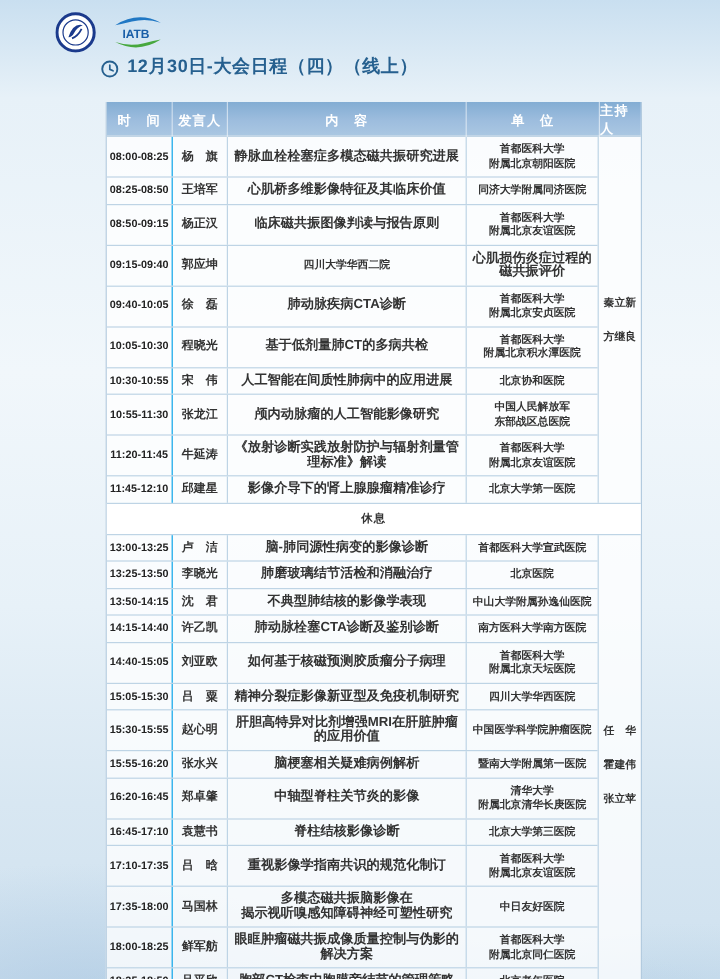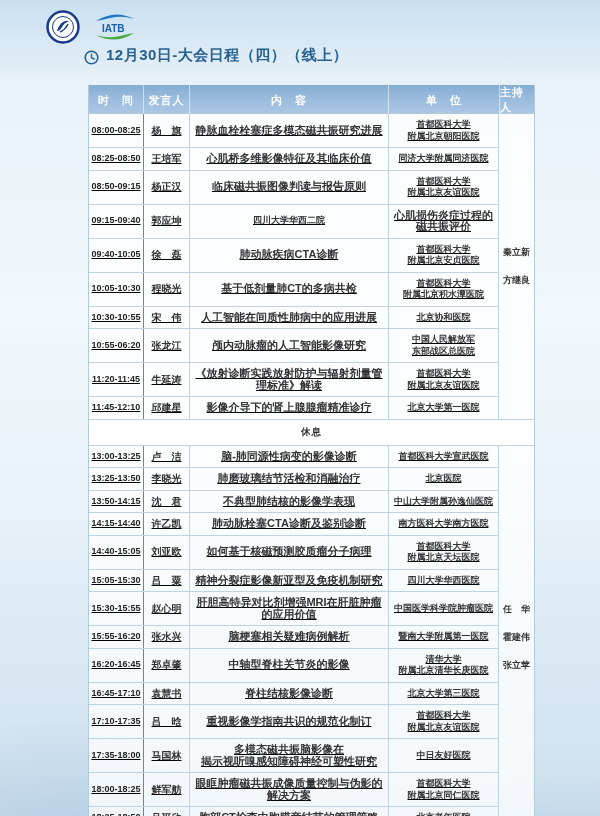--- a/index.html
+++ b/index.html
@@ -32,21 +32,21 @@
     background:linear-gradient(180deg,#83add3 0%,#9dbdde 55%,#aac7e2 100%);
     height:28px;border-bottom:1px solid #b3cbdf;
   }
   .th{
     color:#fff;font-size:11px;font-weight:bold;display:flex;align-items:center;justify-content:center;
     letter-spacing:1px;
   }
   .th + .th{border-left:1px solid rgba(255,255,255,.55);}
   .session{display:flex;}
   .rows{flex:1 1 auto;min-width:0;}
-  .row{display:grid;grid-template-columns:54px 46px 199px 1fr;text-decoration:underline;}
+  .row{display:grid;grid-template-columns:54px 46px 199px 1fr;}
   .row + .row{border-top:1px solid #bed4e5;}
   .cell{
     display:flex;align-items:center;justify-content:center;text-align:center;
     padding:5px 2px;box-sizing:border-box;white-space:pre-line;
     color:#333;line-height:11.5px;
   }
   .c-time{font-size:9px;font-weight:600;color:#222;}
   .c-speaker{font-size:10px;font-weight:600;border-left:1px solid #0ea5e9;}
   .c-topic{font-size:11px;font-weight:600;border-left:1px solid #bed4e5;}
   .c-org{font-size:9px;font-weight:600;border-left:1px solid #bed4e5;}
@@ -147,21 +147,21 @@
           <div class="cell c-org">首都医科大学
 附属北京积水潭医院</div>
         </div>
         <div class="row">
           <div class="cell c-time">10:30-10:55</div>
           <div class="cell c-speaker">宋　伟</div>
           <div class="cell c-topic">人工智能在间质性肺病中的应用进展</div>
           <div class="cell c-org">北京协和医院</div>
         </div>
         <div class="row">
-          <div class="cell c-time">10:55-06:20</div>
+          <div class="cell c-time">10:55-11:30</div>
           <div class="cell c-speaker">张龙江</div>
           <div class="cell c-topic">颅内动脉瘤的人工智能影像研究</div>
           <div class="cell c-org">中国人民解放军
 东部战区总医院</div>
         </div>
         <div class="row">
           <div class="cell c-time">11:20-11:45</div>
           <div class="cell c-speaker">牛延涛</div>
           <div class="cell c-topic">《放射诊断实践放射防护与辐射剂量管理标准》解读</div>
           <div class="cell c-org">首都医科大学

